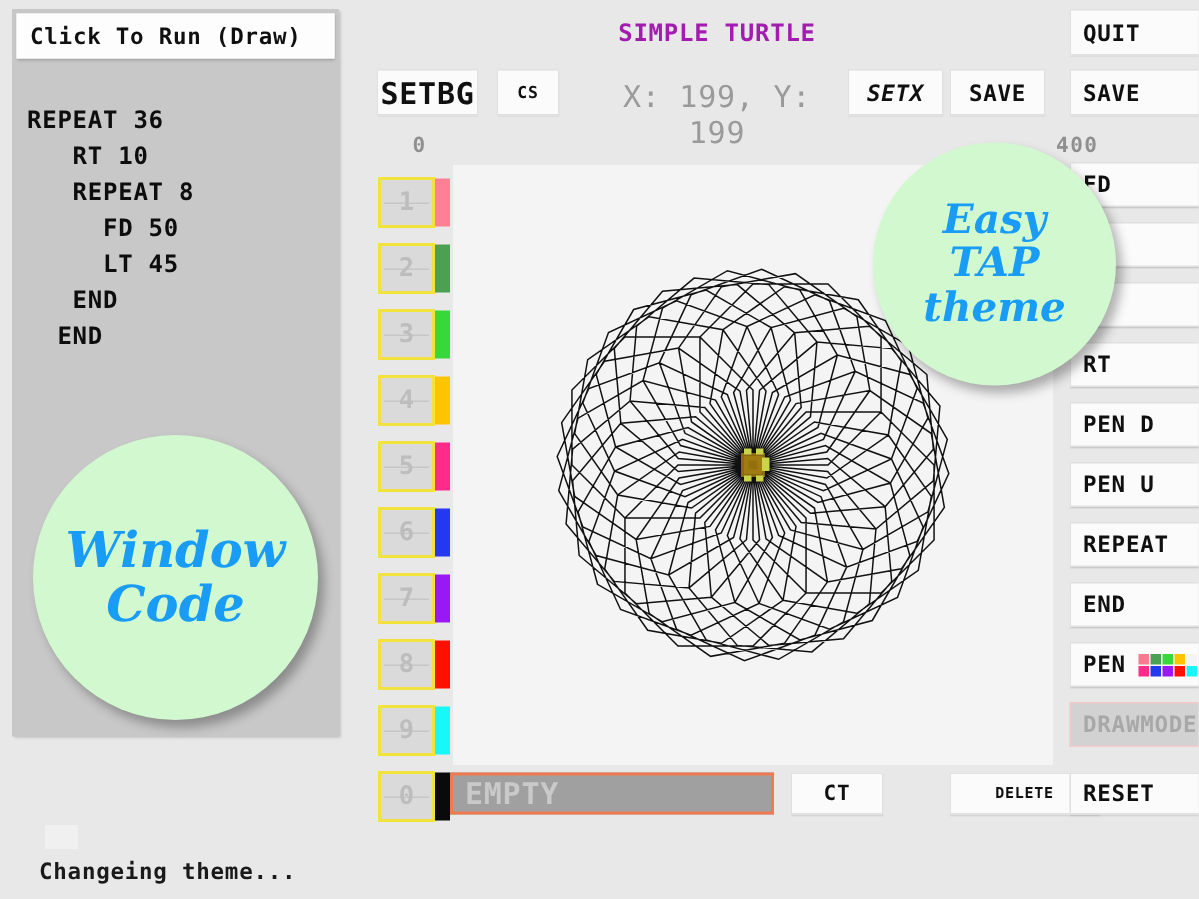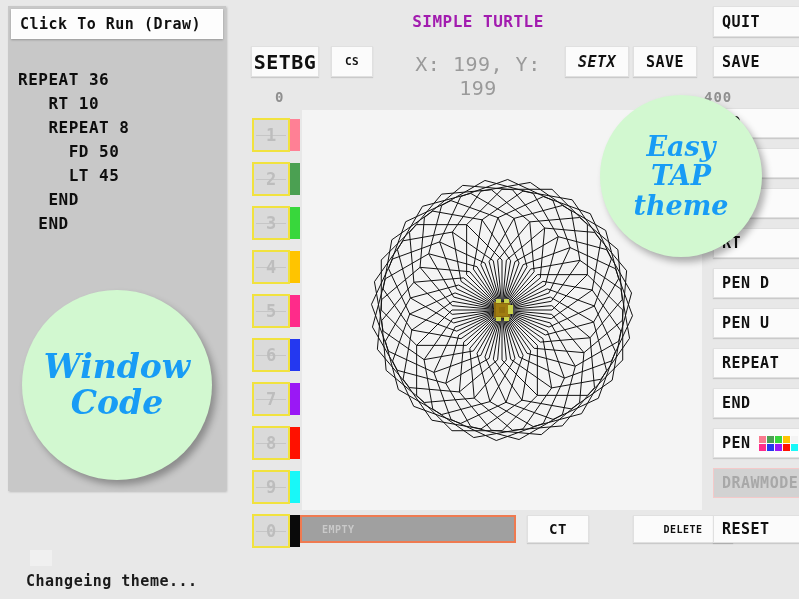--- a/index.html
+++ b/index.html
@@ -83,21 +83,21 @@
     line-height: 1.08;
     z-index: 40;
     user-select: none;
   }
   #bubble-code {
     left: 22px; top: 290px;
     width: 190px; height: 190px;
     font-size: 33px;
   }
   #bubble-tap {
-    left: 600px; top: 95px;
+    left: 582px; top: 95px;
     width: 162px; height: 162px;
     font-size: 27px;
   }
   .bubble span { display: block; }
 
   
   #toolbar { position: absolute; left: 0; top: 0; width: 799px; height: 88px; }
   #btn-lightdark { position: absolute; left: 251px; top: 6px;  width: 122px; height: 31px; font-size: 15px; }
   #btn-setbg     { position: absolute; left: 251px; top: 46px; width: 68px;  height: 31px; font-size: 20px; }
   #btn-cs        { position: absolute; left: 331px; top: 46px; width: 42px;  height: 31px; font-size: 11px; }
@@ -182,23 +182,23 @@
 
   
   #cmdline {
     position: absolute;
     left: 300px; top: 515px;
     width: 216px; height: 28px;
     background: #a0a0a0;
     border: 2px solid #ef7a50;
     box-sizing: border-box;
     display: flex; align-items: center;
-    padding-left: 20px;
+    padding-left: 8px;
     color: #c9c9c9;
-    font-weight: bold; font-size: 10px;
+    font-weight: bold; font-size: 20px;
     letter-spacing: 0.5px;
     cursor: text;
   }
   #btn-ct     { position: absolute; left: 527px; top: 515px; width: 62px; height: 28px; font-size: 14px; }
   #btn-delete { position: absolute; left: 633px; top: 515px; width: 100px; height: 28px; font-size: 10px; }
   #btn-reset  { position: absolute; left: 713px; top: 515px; width: 110px; height: 28px; font-size: 15px; }
 
   
   #status-chip {
     position: absolute; left: 30px; top: 550px;

